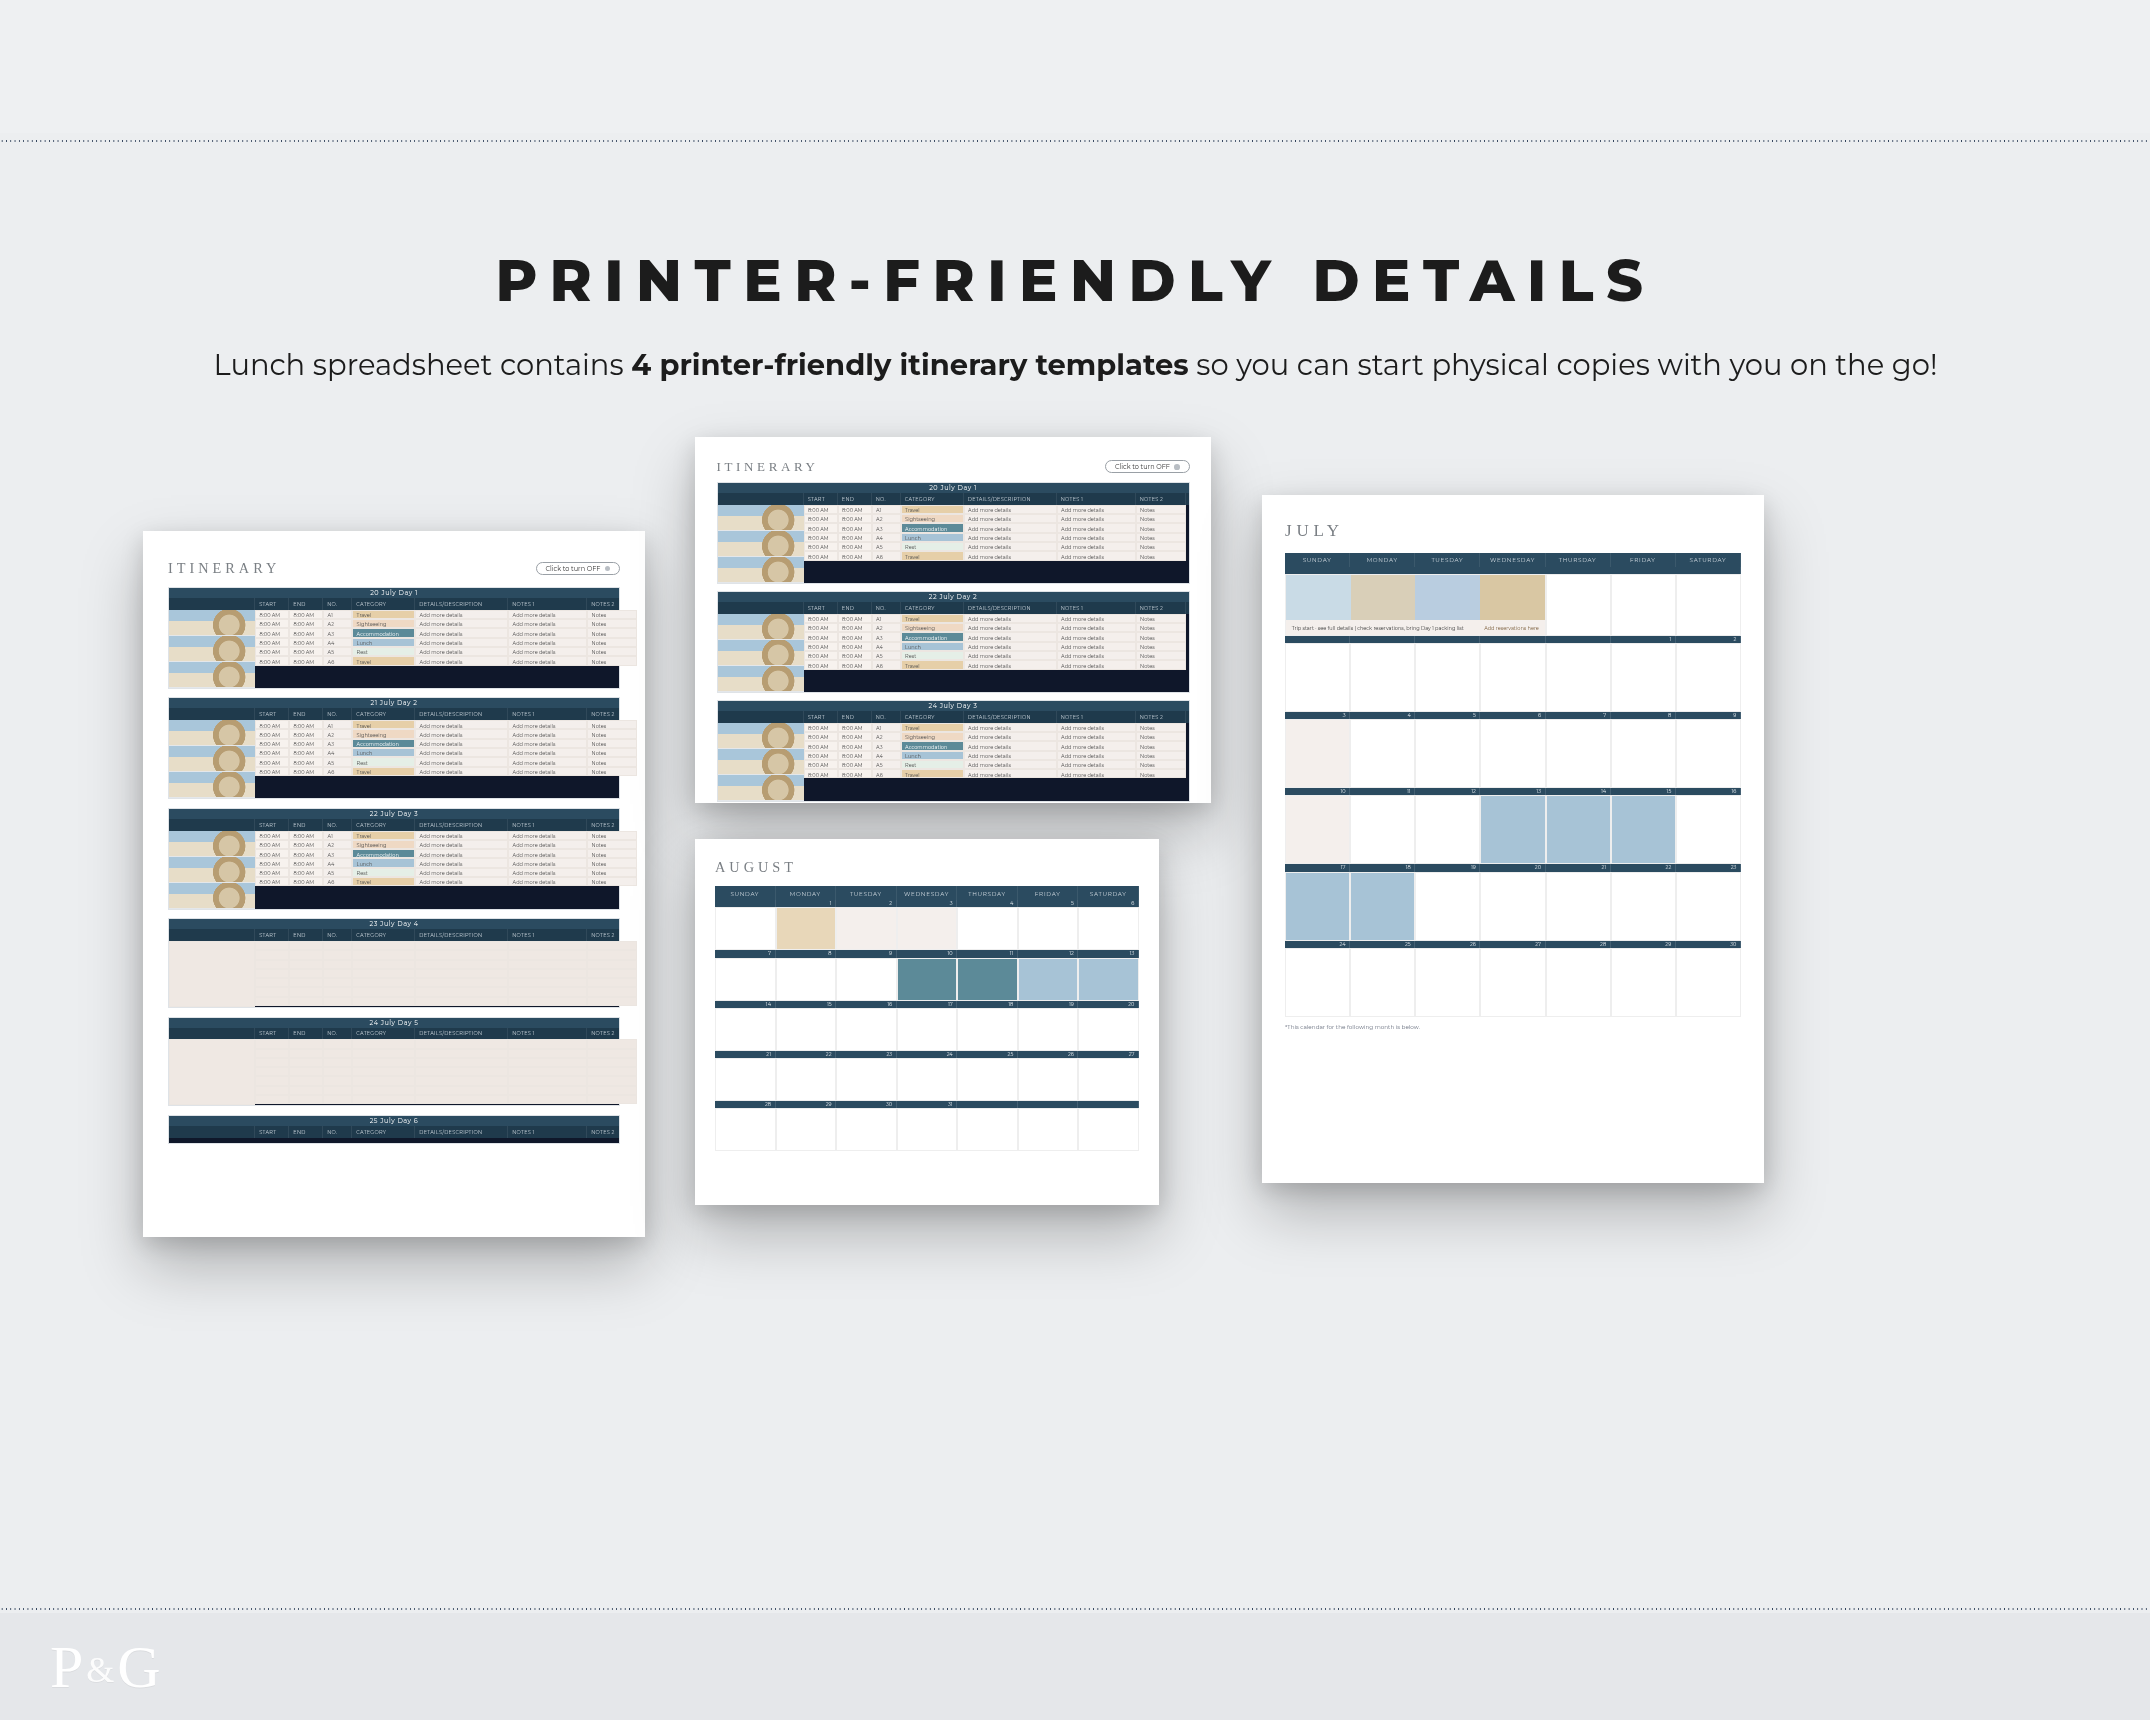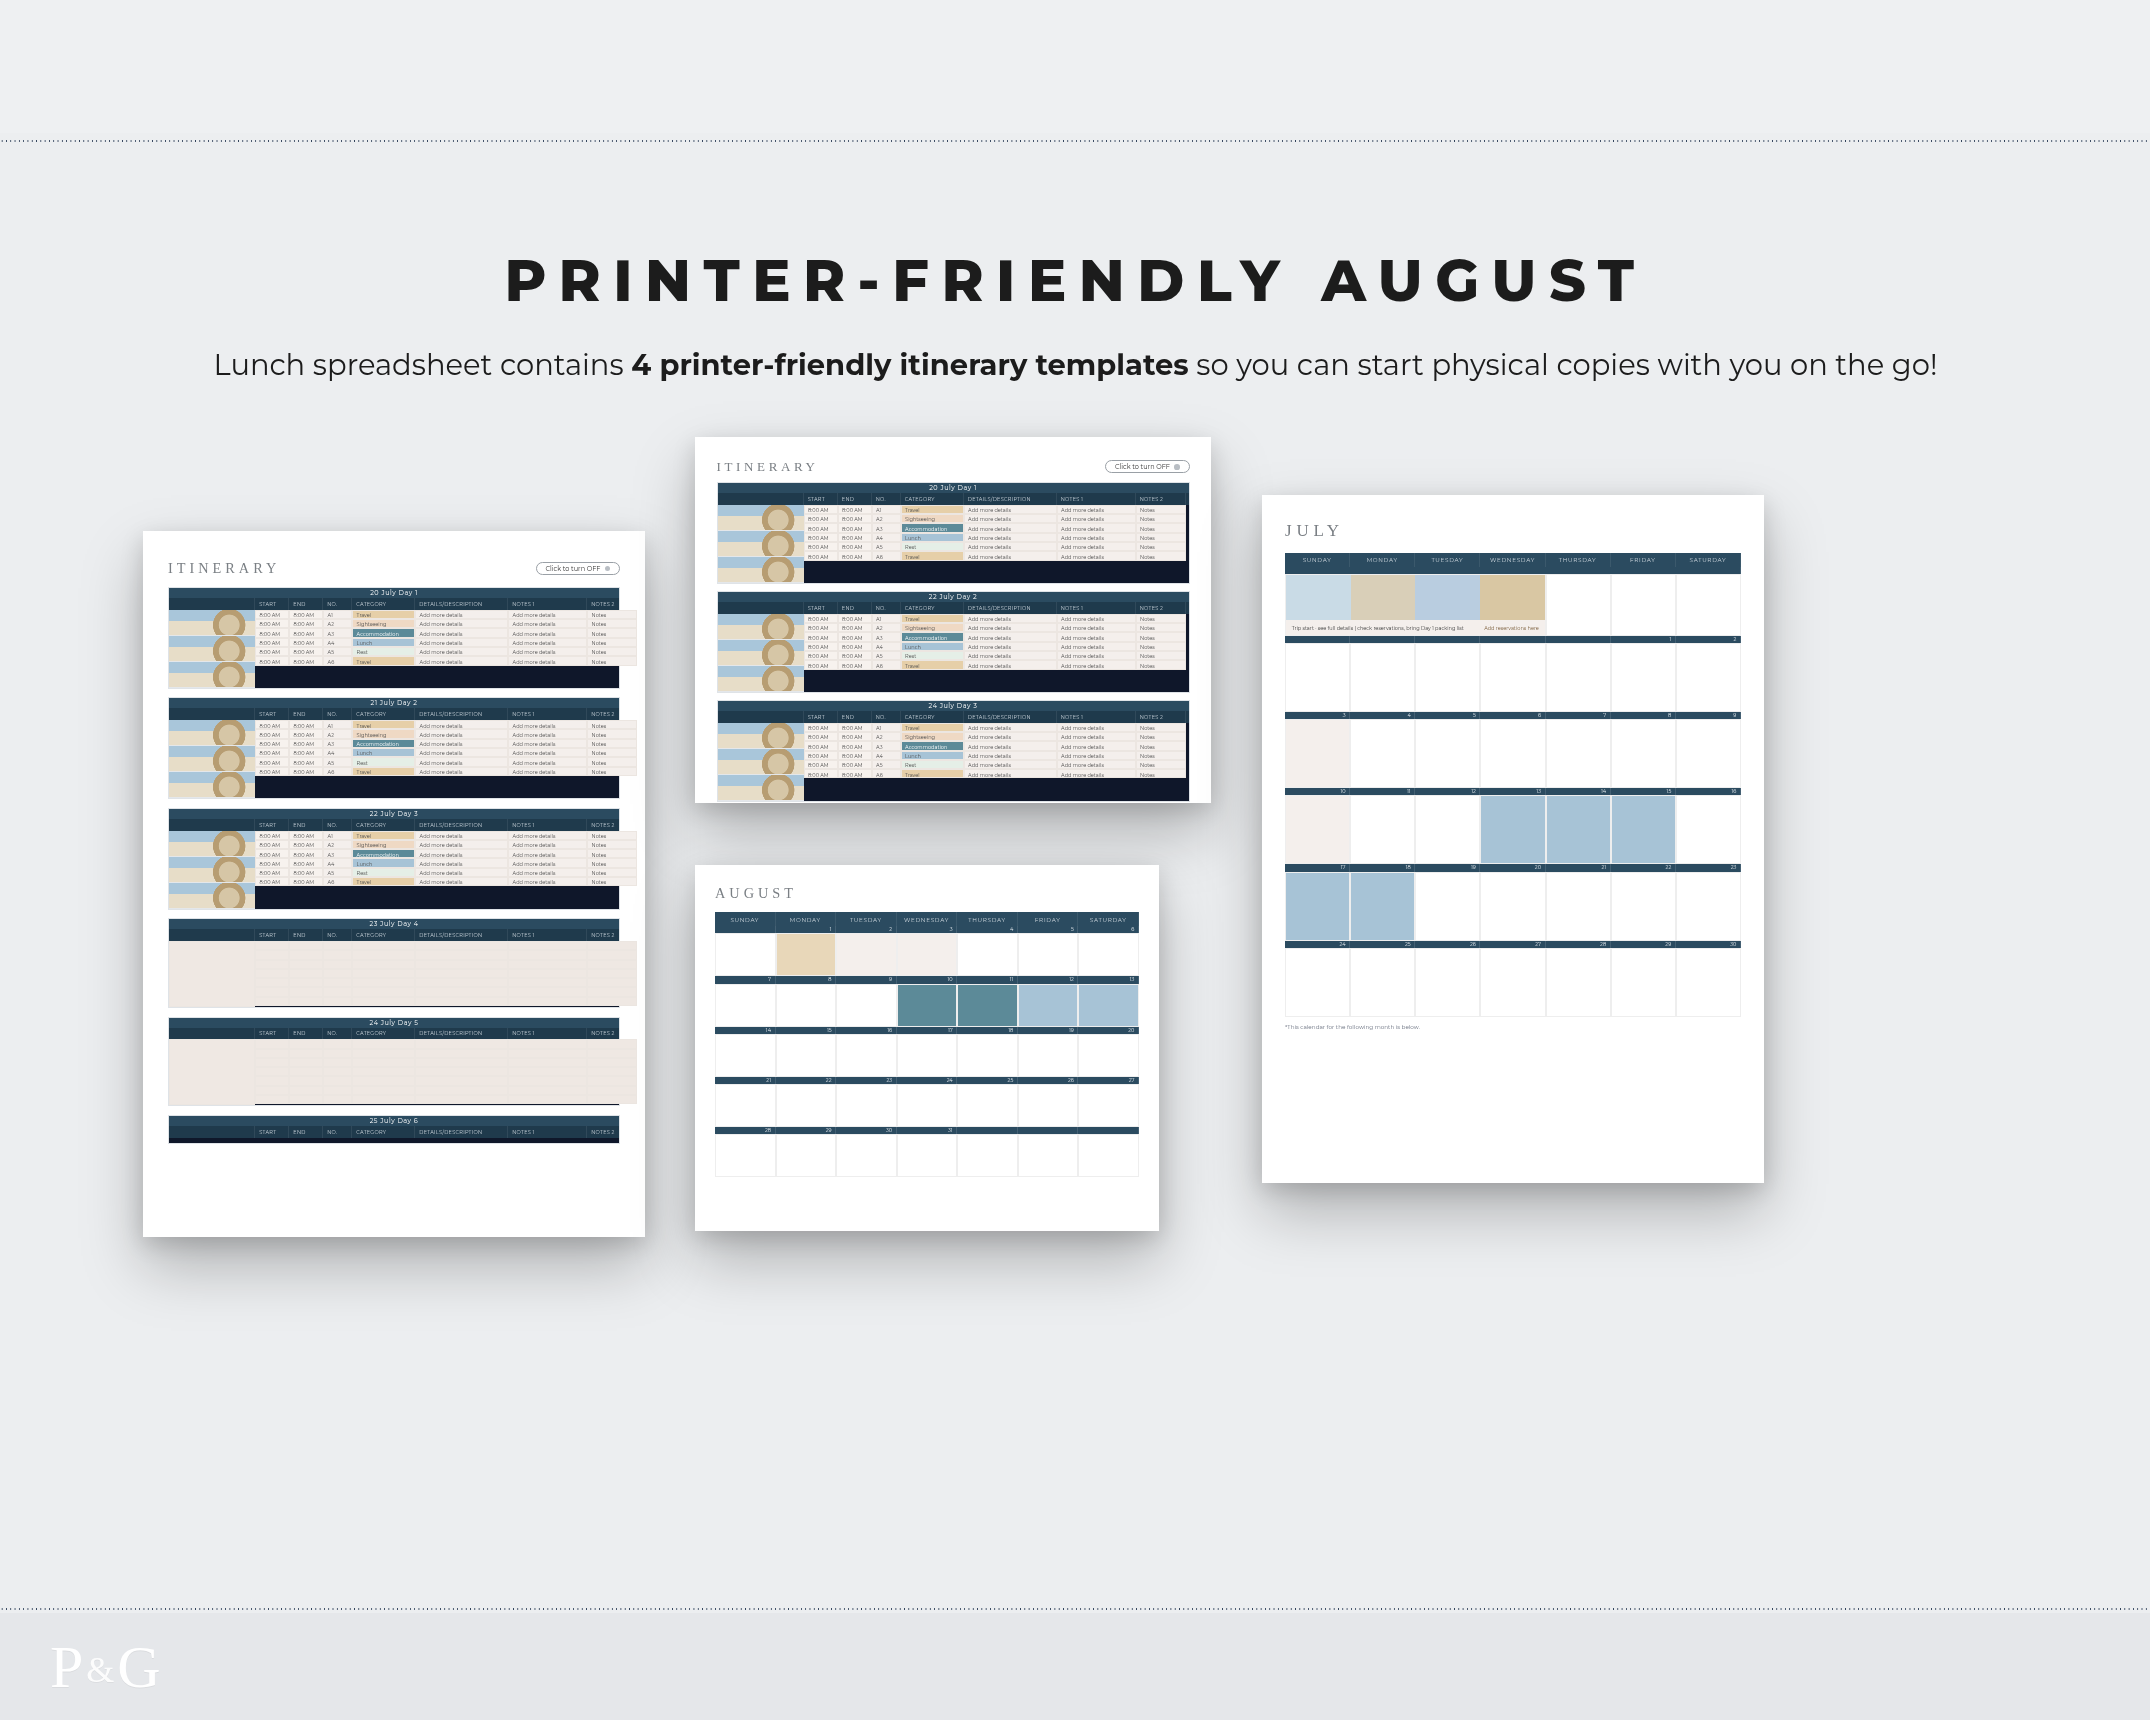--- a/index.html
+++ b/index.html
@@ -110,21 +110,21 @@
 </style>
 </head>
 <body>
 
 <div class="stage">
 
   <div class="topband"></div>
   <div class="dots top"></div>
   <div class="dots bottom"></div>
 
-  <h1 class="headline">PRINTER-FRIENDLY AUGUST</h1>
+  <h1 class="headline">PRINTER-FRIENDLY DETAILS</h1>
   <p class="subhead">
     <span>Lunch spreadsheet contains </span>
     <b>4 printer-friendly itinerary templates</b>
     <span> so you can start physical copies with you on the go!</span>
   </p>
 
   <div class="canvas">
 
     <div class="page" style="left:143px;top:108px;width:502px;height:706px;padding:29px 25px 21.5px">
       <div style="display:flex;justify-content:space-between;align-items:center">
@@ -831,21 +831,21 @@
                   <div>Add more details</div>
                   <div>Add more details</div>
                   <div>Notes</div>
                 </div>
               </div>
           </div>
         </div>
       </div>
     </div>
 
-    <div class="page" style="left:695px;top:442px;width:464px;height:366px;padding:20px 20px 16px">
+    <div class="page" style="left:695px;top:416px;width:464px;height:366px;padding:20px 20px 16px">
       <div class="label" style="font-size:14.3px">AUGUST</div>
       <div style="height:10px"></div>
       <div class="calhdr">
           <span>SUNDAY</span>
           <span>MONDAY</span>
           <span>TUESDAY</span>
           <span>WEDNESDAY</span>
           <span>THURSDAY</span>
           <span>FRIDAY</span>
           <span>SATURDAY</span>

